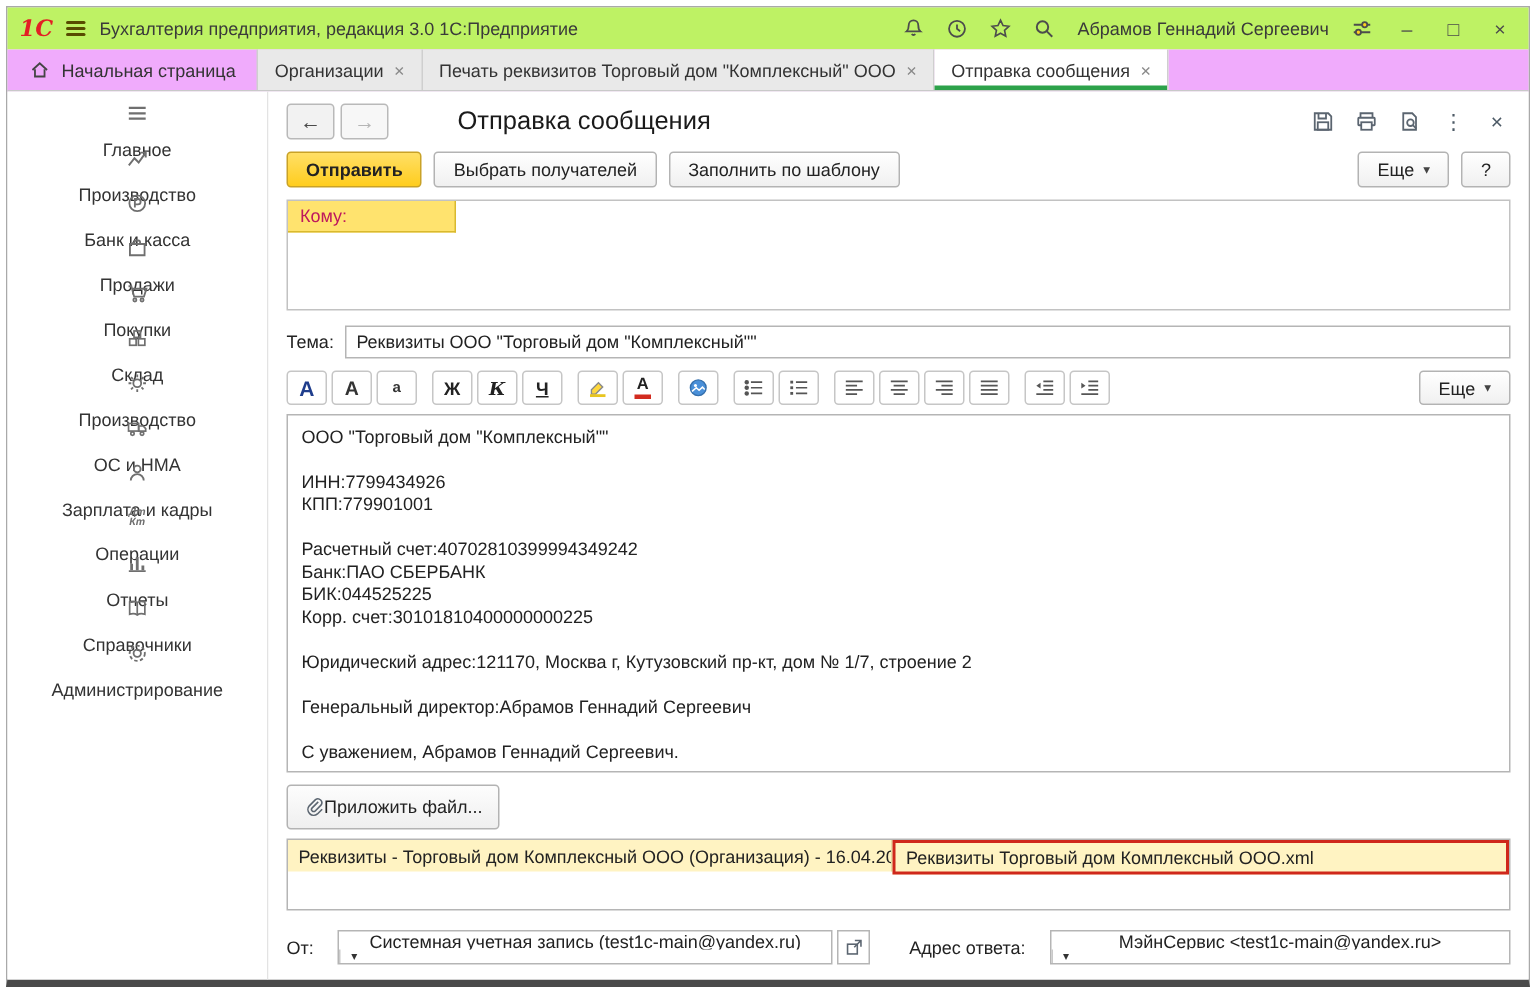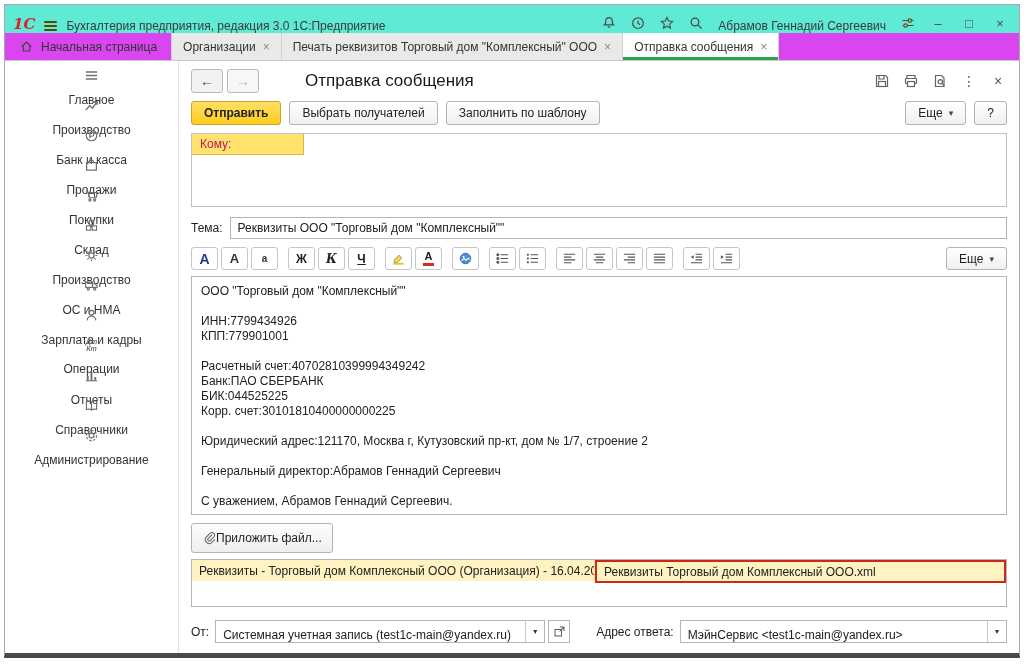--- a/index.html
+++ b/index.html
@@ -2,31 +2,31 @@
 <html><head>
 <meta charset="utf-8">
 <style>
   html,body{margin:0;padding:0;width:1024px;height:664px;overflow:hidden;background:#fff;
     font-family:"Liberation Sans","DejaVu Sans",sans-serif;font-size:12px;color:#222;}
   svg{display:block}
   .app{position:absolute;inset:4px 4px 6px 4px;border:1px solid #a9a9a9;border-bottom:5px solid #4a4a4a;
     box-sizing:border-box;display:flex;flex-direction:column;background:#fff;}
 
   
-  .topbar{height:28px;background:#5eead4;display:flex;align-items:flex-end;padding:0 8px;gap:9px;flex:0 0 auto;}
+  .topbar{height:28px;background:#bef264;display:flex;align-items:center;padding:0 8px;gap:9px;flex:0 0 auto;}
   .logo{color:#e31e24;font-weight:bold;font-style:italic;font-family:"DejaVu Serif",serif;font-size:15px;}
   .burger i{display:block;width:13px;height:2px;background:#574b00;margin:2px 0;border-radius:1px;}
   .win-title{font-size:12px;color:#3a3a3a;white-space:nowrap;}
   .topbar-spacer{flex:1;}
   .tb-icon{width:20px;height:20px;display:flex;align-items:center;justify-content:center;color:#4c4c4c;font-size:13px;}
   .username{font-size:12px;color:#3a3a3a;white-space:nowrap;margin:0 3px;}
   .win-btn{width:22px;height:20px;display:flex;align-items:center;justify-content:center;font-size:13px;color:#4c4c4c;}
 
   
-  .tabbar{height:27px;background:#d946ef;border-bottom:1px solid #c9c9c9;display:flex;align-items:stretch;flex:0 0 auto;}
+  .tabbar{height:27px;background:#f0abfc;border-bottom:1px solid #c9c9c9;display:flex;align-items:stretch;flex:0 0 auto;}
   .home-tab{display:flex;align-items:center;gap:7px;padding:0 14px;border-right:1px solid #cfcfcf;color:#333;}
   .tab{display:flex;align-items:center;gap:7px;padding:0 11px;border-right:1px solid #cfcfcf;background:#e9e9e9;
     color:#333;position:relative;white-space:nowrap;}
   .tab.active{background:#fff;}
   .tab.active::after{content:"";position:absolute;left:0;right:0;bottom:0;height:3px;background:#2da24a;}
   .tab-close{color:#8a8a8a;font-size:12px;}
 
   
   .main{flex:1;display:flex;min-height:0;}
   .sidebar{width:174px;flex:0 0 auto;background:#fff;border-right:1px solid #e3e3e3;padding-top:7px;box-sizing:border-box;}
@@ -81,21 +81,21 @@
     border-radius:3px;background:linear-gradient(#fdfdfd,#efefef);box-sizing:border-box;}
 
   .attach-box{margin-top:6px;border:1px solid #b5b5b5;height:48px;flex:0 0 auto;display:flex;
     align-items:flex-start;box-sizing:border-box;background:#fff;}
   .attach-cell{width:408px;height:21px;box-sizing:border-box;background:#fff3c2;display:flex;align-items:center;
     padding:0 7px;border-right:1px solid #e6d9a0;overflow:hidden;white-space:nowrap;}
   .attach-cell.selected{border:2px solid #cf271b;width:416px;height:23px;}
 
   .bottom-row{margin-top:13px;display:flex;align-items:center;flex:0 0 auto;}
   .field-label{white-space:nowrap;color:#222;}
-  .combo{height:23px;border:1px solid #b5b5b5;display:flex;align-items:flex-end;box-sizing:border-box;background:#fff;margin-left:6px;}
+  .combo{height:23px;border:1px solid #b5b5b5;display:flex;align-items:center;box-sizing:border-box;background:#fff;margin-left:16px;flex-direction:column;}
   .combo-text{padding:0 7px;white-space:nowrap;overflow:hidden;flex:1;}
   .combo-caret{width:18px;align-self:stretch;border-left:1px solid #c9c9c9;display:flex;align-items:center;
     justify-content:center;font-size:8px;color:#333;}
   .combo-from{width:330px;}
   .mini-btn{width:22px;height:23px;border:1px solid #b5b5b5;display:flex;align-items:center;justify-content:center;
     box-sizing:border-box;background:#fff;margin-left:3px;}
   .reply-label{margin-left:26px;}
   .combo-reply{flex:1;}
 </style>
 </head>

